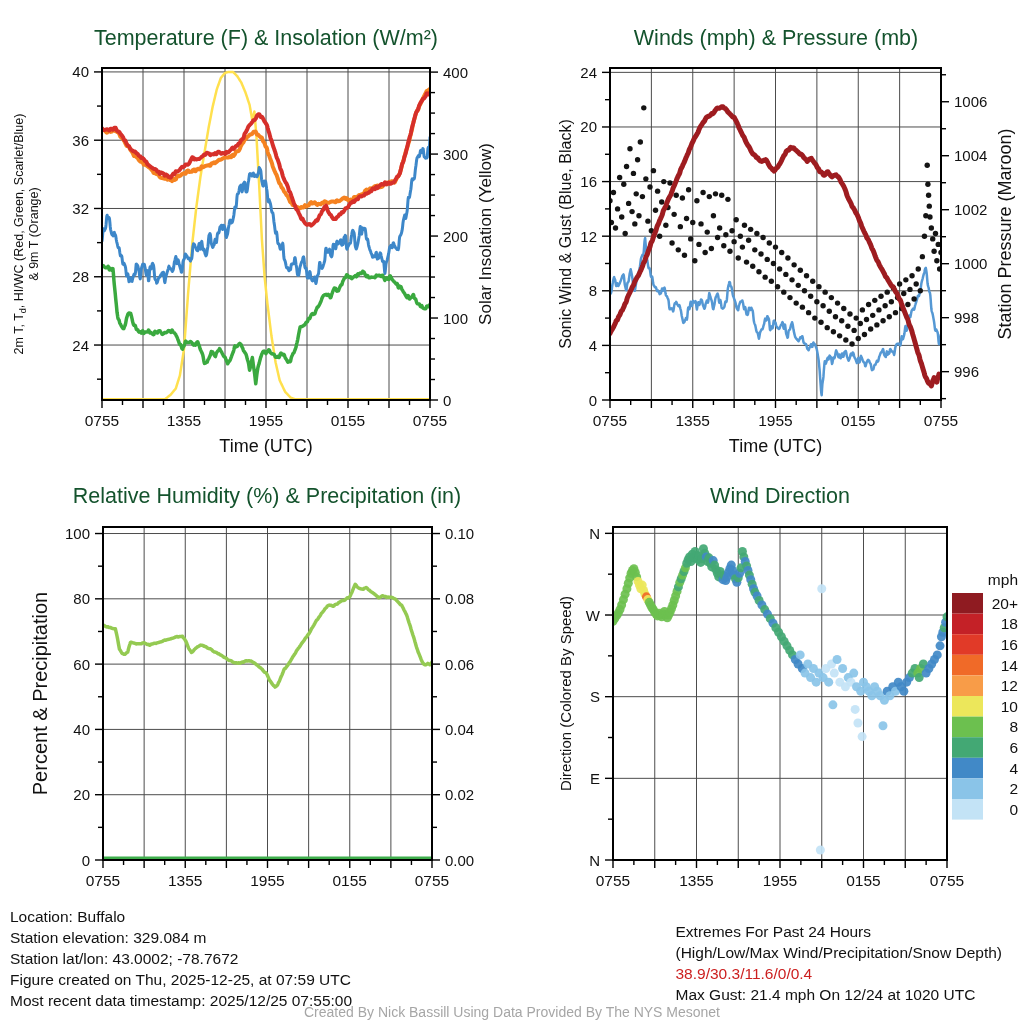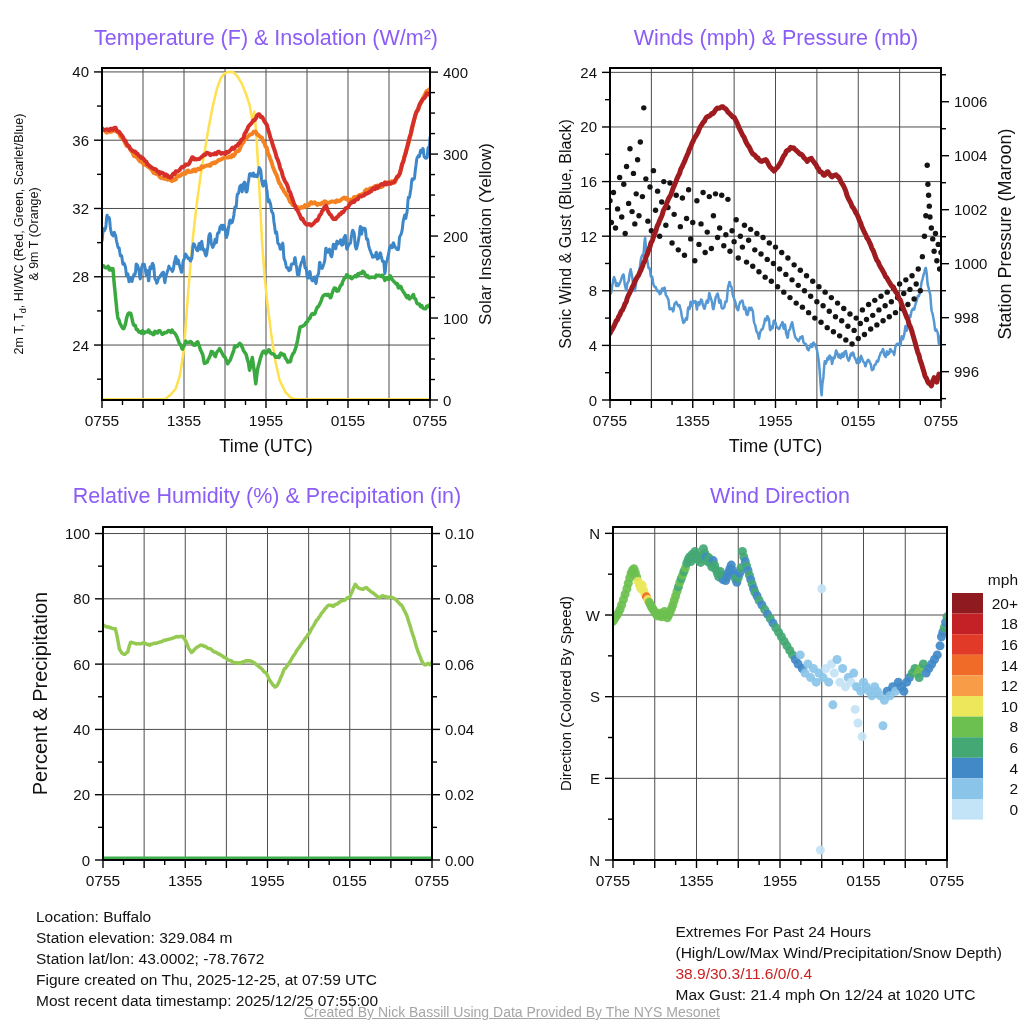--- a/index.html
+++ b/index.html
@@ -1,27 +1,27 @@
 <!DOCTYPE html>
 <html><head>
 <meta charset="utf-8">
 <style>
   html,body{margin:0;padding:0;background:#fff;}
   .page{position:relative;width:1024px;height:1024px;background:#ffffff;overflow:hidden;
         font-family:"Liberation Sans", sans-serif;color:#111;}
   #canvas{position:absolute;left:0;top:0;}
-  .chart-title{position:absolute;font-size:21.5px;text-align:center;width:480px;color:#8b5cf6;white-space:nowrap;}
+  .chart-title{position:absolute;font-size:21.5px;text-align:center;width:480px;color:#14532d;white-space:nowrap;}
   .t-tl{left:26px;top:26px;}
   .t-tr{left:536px;top:26px;}
   .t-bl{left:27px;top:484px;}
   .t-br{left:540px;top:484px;}
-  .footer-left{position:absolute;left:36px;top:906px;font-size:15.5px;line-height:21px;}
+  .footer-left{position:absolute;left:10px;top:906px;font-size:15.5px;line-height:21px;}
   .footer-right{position:absolute;right:22px;top:921px;font-size:15.5px;line-height:21px;}
   .footer-right .red{color:#cc1f1f;font-weight:normal;}
-  .credit{position:absolute;left:0;top:1004px;width:100%;text-align:center;color:#a6a6a6;font-size:14px;text-decoration:underline;}
+  .credit{position:absolute;left:0;top:1004px;width:100%;text-align:center;color:#a6a6a6;font-size:14px;}
 </style>
 </head>
 <body>
 
 <div class="page">
   <svg id="canvas" width="1024" height="1024" viewBox="0 0 1024 1024">
       <g>
         <clipPath id="clip-tl">
           <rect x="102" y="68" width="328" height="332"></rect>
         </clipPath>

